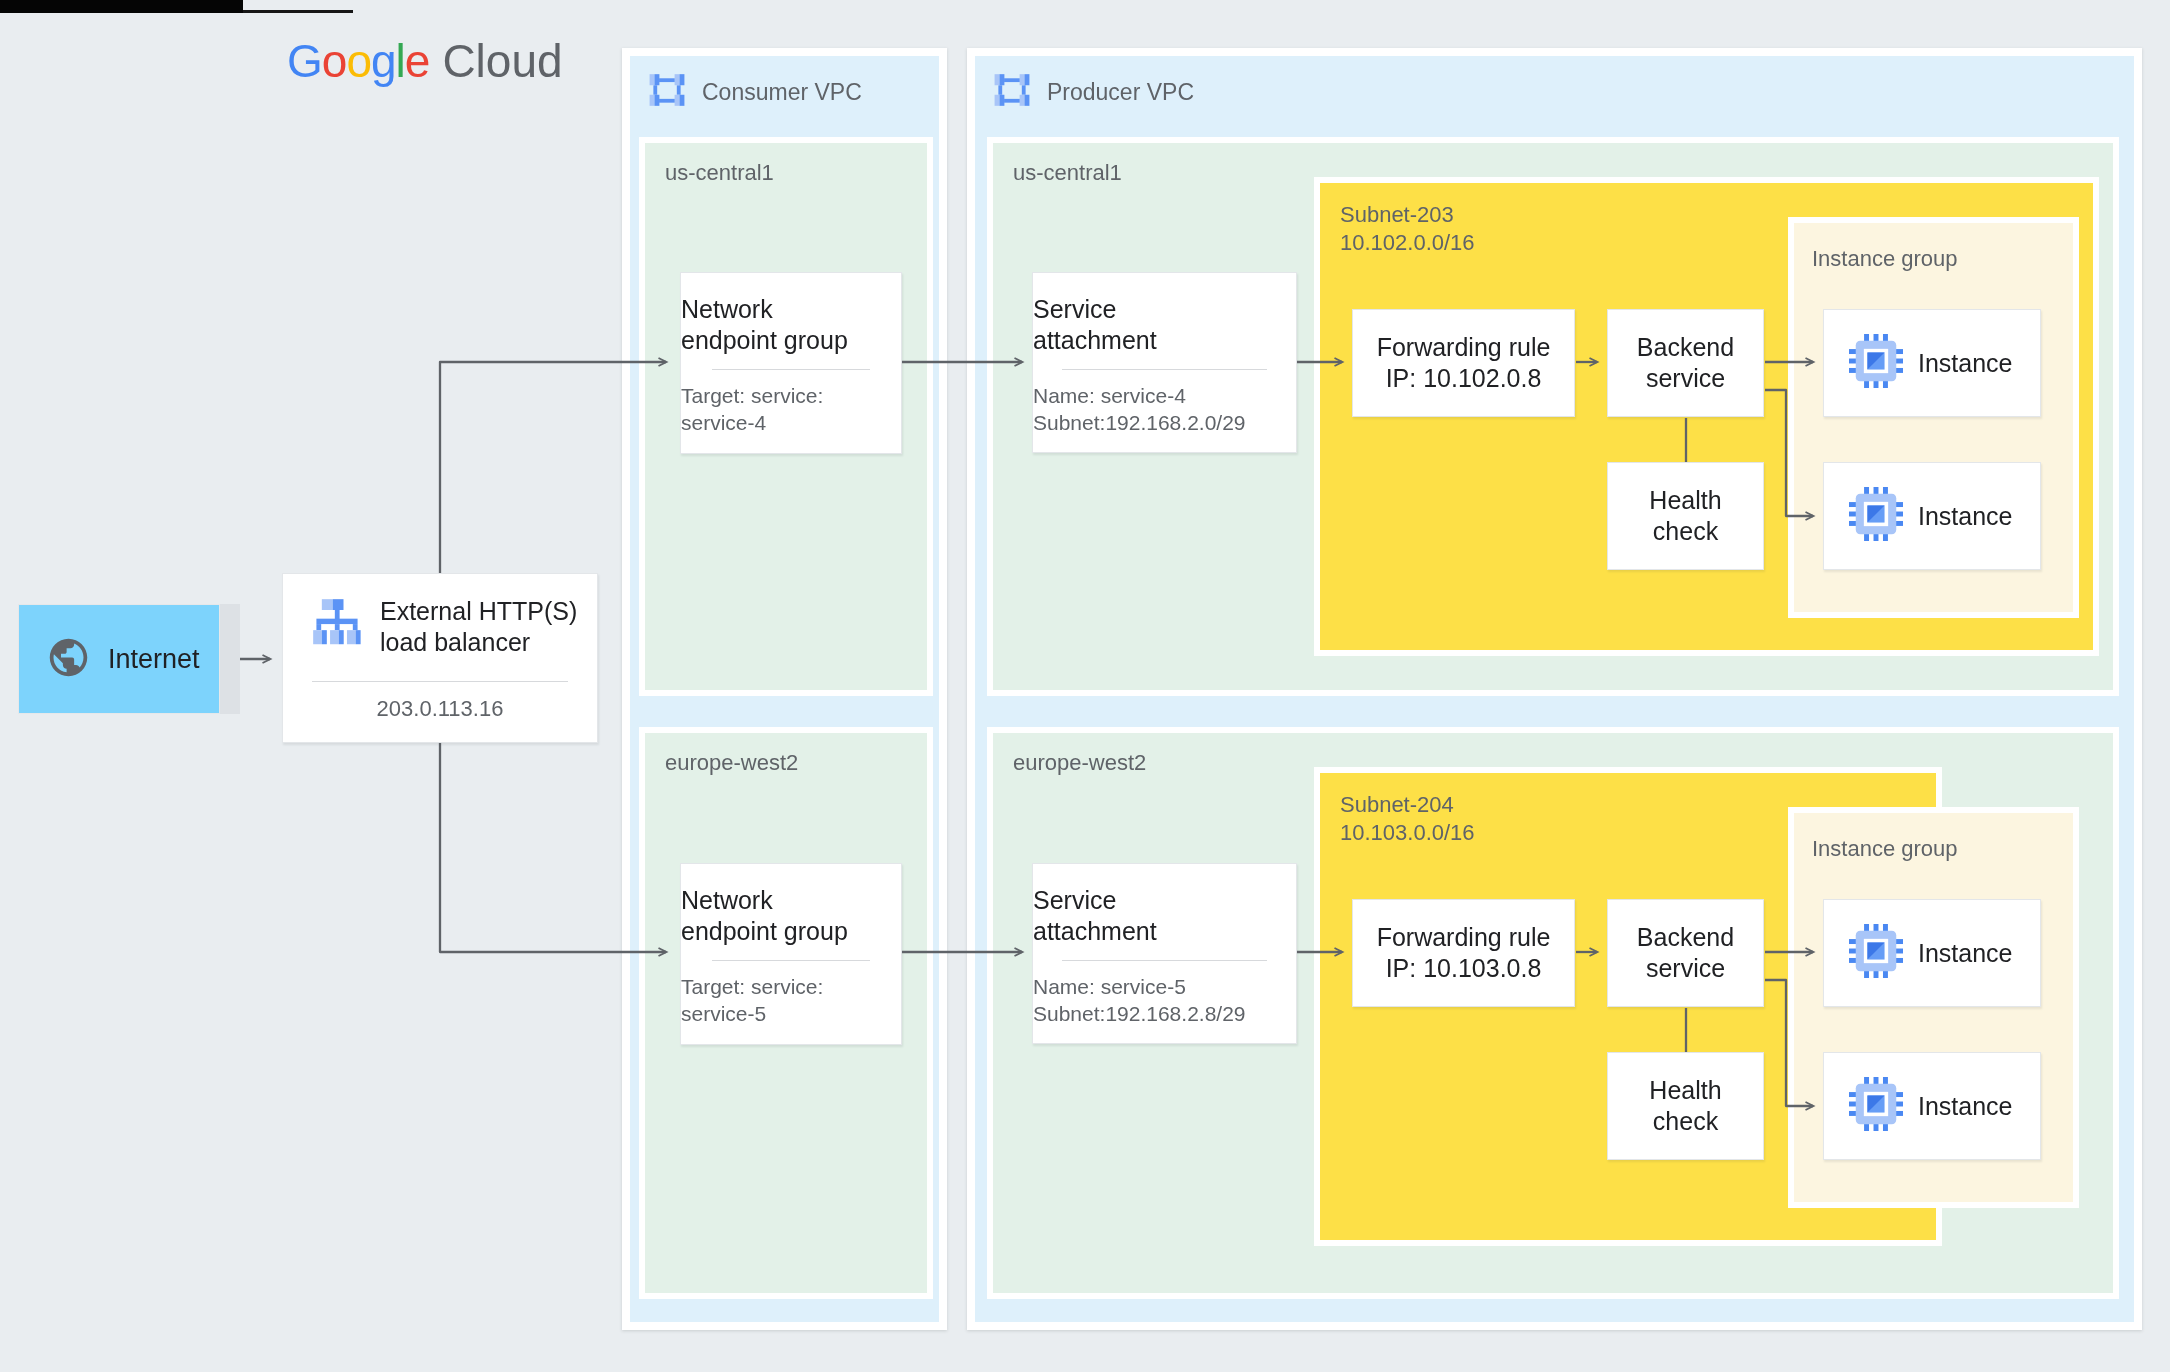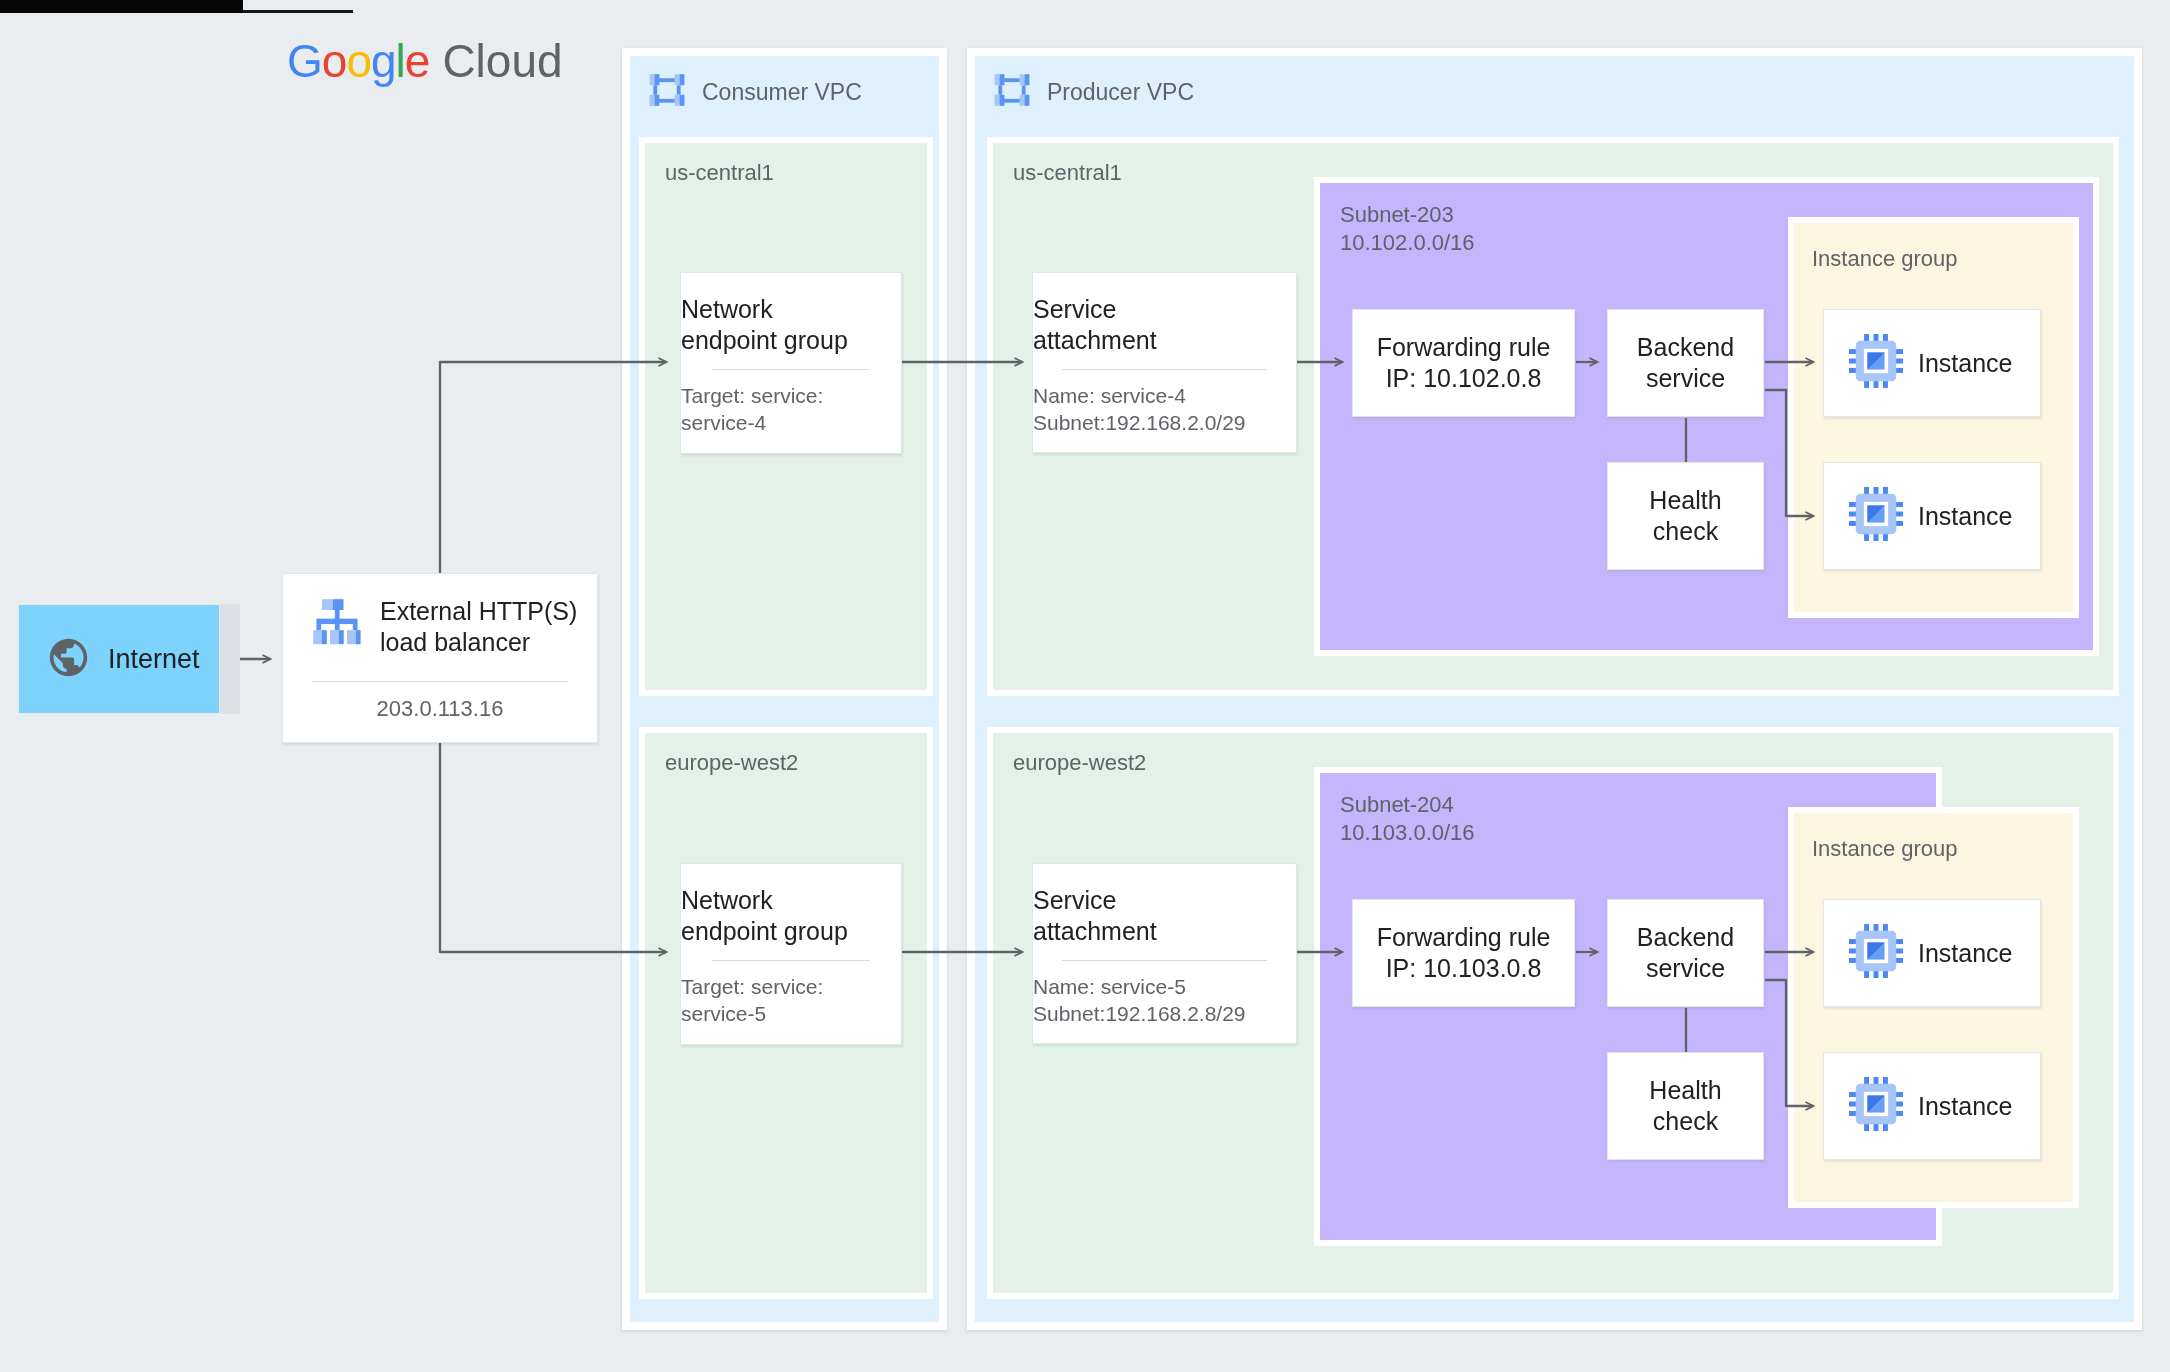--- a/index.html
+++ b/index.html
@@ -34,21 +34,21 @@
     position:absolute;top:48px;height:1282px;background:#def0fb;border:8px solid #ffffff;
     box-sizing:border-box;box-shadow:0 1px 3px rgba(60,64,67,.18);z-index:1;
   }
   .vpc-header{display:flex;align-items:center;gap:16px;padding:15px 0 0 18px;}
   .vpc-label{font-size:23px;color:#5f6368;}
   
   .region{
     position:absolute;background:#e3f1e8;border:6px solid #ffffff;box-sizing:border-box;z-index:2;
   }
   .subnet{
-    position:absolute;background:#c4b5fd;border:6px solid #ffffff;box-sizing:border-box;z-index:3;
+    position:absolute;background:#fde047;border:6px solid #ffffff;box-sizing:border-box;z-index:3;
   }
   .igroup{
     position:absolute;background:#fcf5e0;border:6px solid #ffffff;box-sizing:border-box;z-index:4;
   }
   .zone-label{font-size:22px;line-height:28px;color:#5f6368;}
   .region > .zone-label{margin:16px 0 0 20px;display:block;}
   .subnet-label{margin:18px 0 0 20px;}
   .igroup > .zone-label{margin:22px 0 0 18px;display:block;}
   
   .internet-box{

